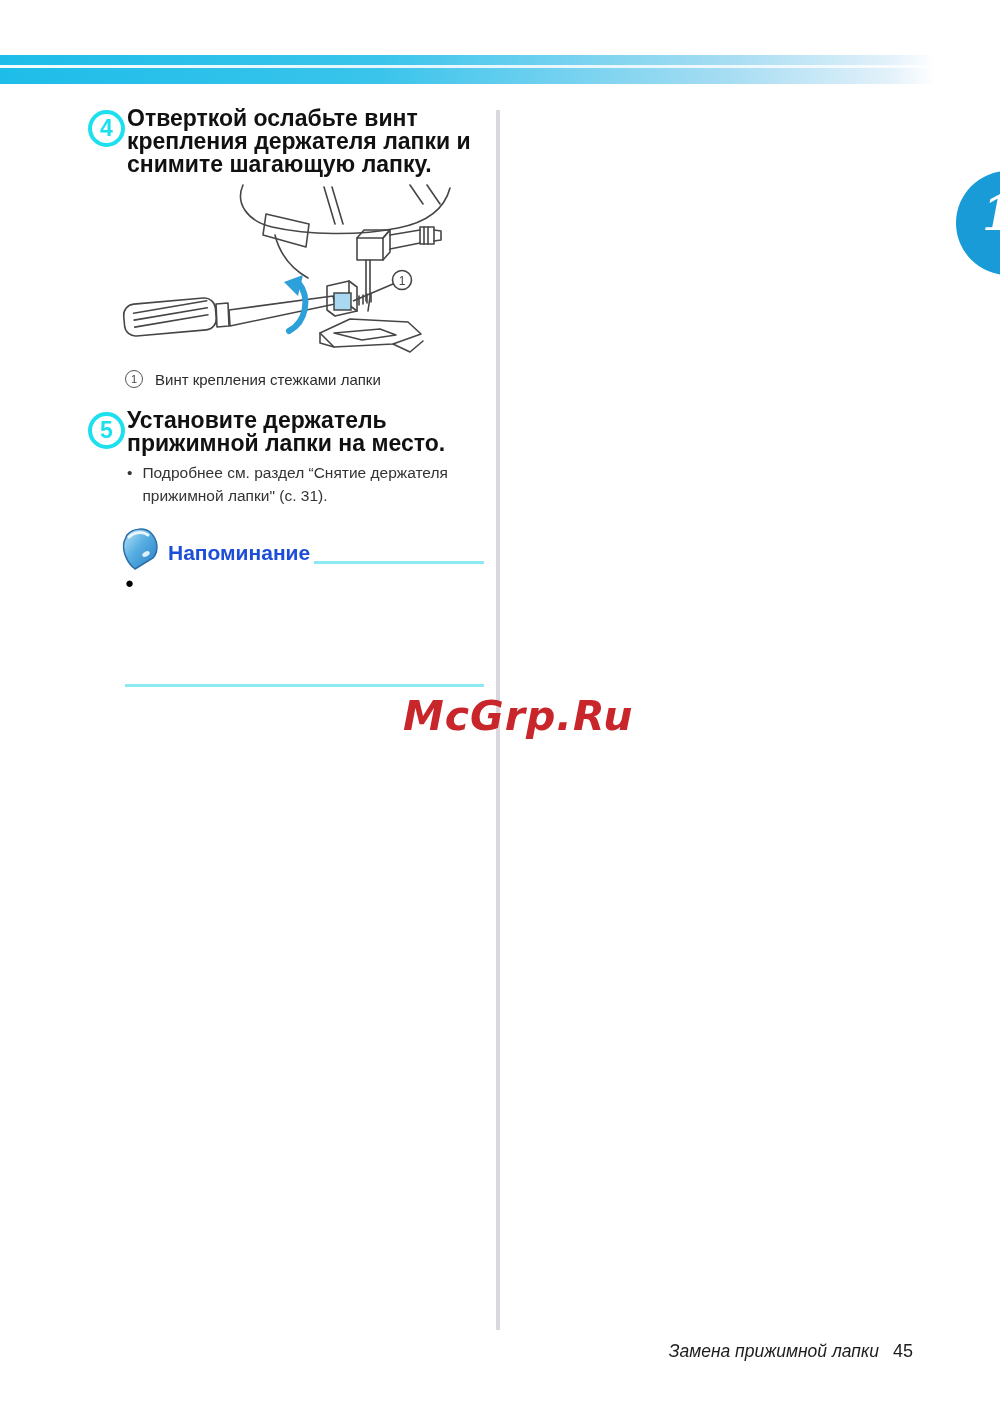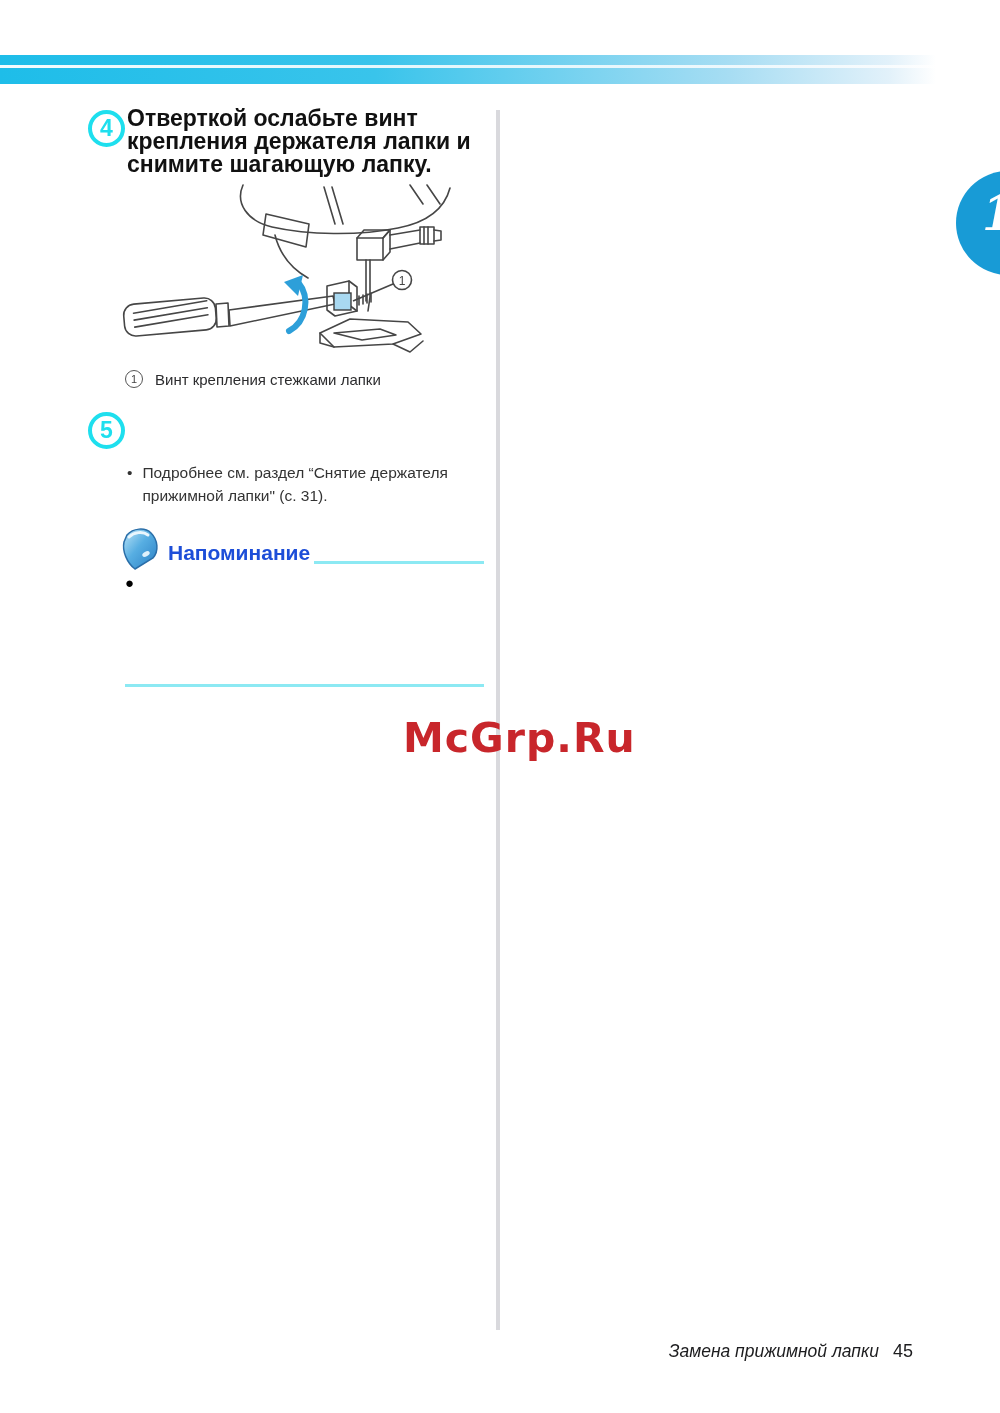--- a/index.html
+++ b/index.html
@@ -76,23 +76,23 @@
   }
   .reminder-item{
     position:absolute;left:125px;top:572px;width:355px;
     font-size:15.5px;line-height:22px;color:#2e2e30;
     display:flex;gap:10px;
   }
   .reminder-item .dot{flex:0 0 auto;font-size:15px;color:#000;}
   .reminder-item .txt{width:310px;}
   
   .watermark{
-    position:absolute;left:403px;top:714px;
+    position:absolute;left:403px;top:692px;
     font-family:"DejaVu Sans", sans-serif;
-    font-weight:600;
+    font-style:italic;font-weight:600;
     font-size:41px;color:#c8262b;letter-spacing:1px;
   }
   
   .footer{
     position:absolute;right:87px;top:1341px;
     display:flex;align-items:baseline;gap:14px;
     color:#1c1c1e;
   }
   .footer .ftitle{font-style:italic;font-size:17.5px;}
   .footer .fpage{font-size:18px;text-align:center;}
@@ -173,20 +173,21 @@
     <circle cx="290" cy="97" r="9.5" fill="#fff" stroke="#464646" stroke-width="1.6"></circle>
     <text x="290" y="101.5" text-anchor="middle" font-size="12" fill="#464646" font-family="Liberation Sans, sans-serif">1</text>
   </svg>
 
   <div class="annotation">
     <span class="circle-marker">1</span>
     <span>Винт крепления стежками лапки</span>
   </div>
 
   <div class="step-circle" style="left:88px;top:412px;">5</div>
+  <div class="step-heading" style="left:127px;top:409px;width:360px;">Установите держатель прижимной лапки на место.</div>
 
   <div class="sub-bullet">
     <span class="dot">•</span>
     <span class="txt">Подробнее см. раздел “Снятие держателя прижимной лапки" (с. 31).</span>
   </div>
 
   <svg class="rem-icon" width="50" height="48" viewBox="0 0 50 48">
     <defs>
       <linearGradient id="thg" x1="0" y1="0" x2="1" y2="1">
         <stop offset="0" stop-color="#bfe6f8"></stop>

